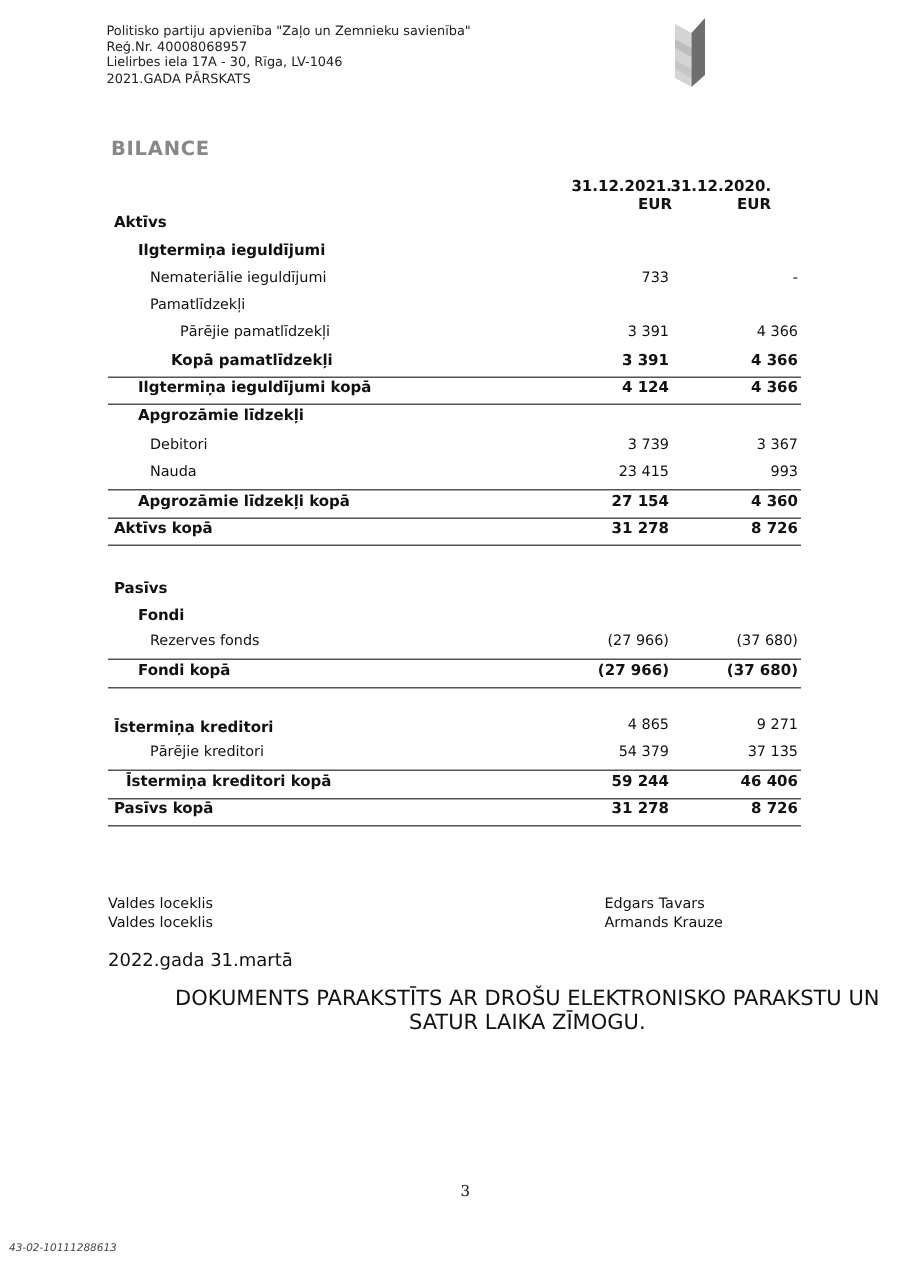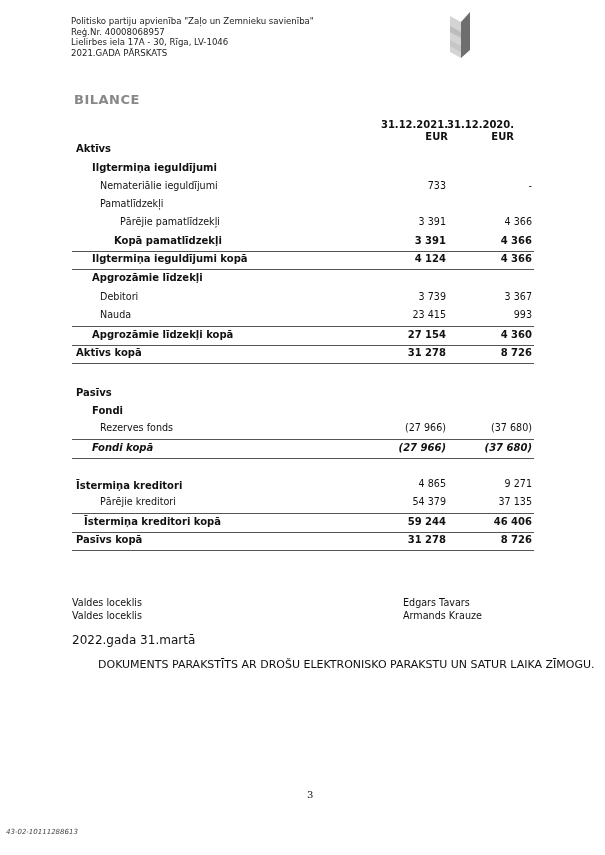--- a/index.html
+++ b/index.html
@@ -16,21 +16,21 @@
   .row { position: absolute; left: 72px; width: 462px; height: 18px; font-size: 9.6px; }
   .row .lbl { position: absolute; top: 2px; white-space: nowrap; }
   .row .v1 { position: absolute; right: 88px; top: 2px; text-align: right; }
   .row .v2 { position: absolute; right: 2px; top: 2px; text-align: right; }
   .row.bold { font-weight: bold; font-size: 10px; }
   .row.line-below { border-bottom: 1.5px solid #555; }
   .signers { position: absolute; top: 597px; font-size: 9.6px; line-height: 12.5px; }
   .sign-left { left: 72px; }
   .sign-right { left: 403px; }
   .date { position: absolute; left: 72px; top: 633px; font-size: 12px; }
-  .notice { position: absolute; left: 98px; top: 658px; font-size: 11px; text-align: center; }
+  .notice { position: absolute; left: 98px; top: 658px; font-size: 14px; text-align: center; }
   .pagenum { position: absolute; left: 307px; top: 789px; font-family: "DejaVu Serif", serif; font-size: 10px; }
   .docid { position: absolute; left: 6px; top: 828px; font-size: 7px; color: #444; font-style: italic; }
 </style>
 </head>
 <body>
 
 <div class="header-info">
   <div>Politisko partiju apvienība "Zaļo un Zemnieku savienība"</div>
   <div>Reģ.Nr. 40008068957</div>
   <div>Lielirbes iela 17A - 30, Rīga, LV-1046</div>
@@ -126,21 +126,21 @@
     <div class="row bold" style="top: 403px;">
       <span class="lbl" style="left: 20px;">Fondi</span>
       <span class="v1"></span>
       <span class="v2"></span>
     </div>
     <div class="row" style="top: 420px;">
       <span class="lbl" style="left: 28px;">Rezerves fonds</span>
       <span class="v1">(27 966)</span>
       <span class="v2">(37 680)</span>
     </div>
-    <div class="row bold line-below" style="top: 439px; border-top: 1.5px solid rgb(85, 85, 85); font-style: italic;">
+    <div class="row bold line-below" style="top: 439px; border-top: 1.5px solid rgb(85, 85, 85);">
       <span class="lbl" style="left: 20px;">Fondi kopā</span>
       <span class="v1">(27 966)</span>
       <span class="v2">(37 680)</span>
     </div>
     <div class="row bold" style="top: 458px;">
       <span class="lbl" style="left: 4px; margin-top: 20px;">Īstermiņa kreditori</span>
       <span class="v1"></span>
       <span class="v2"></span>
     </div>
     <div class="row" style="top: 476px;">

